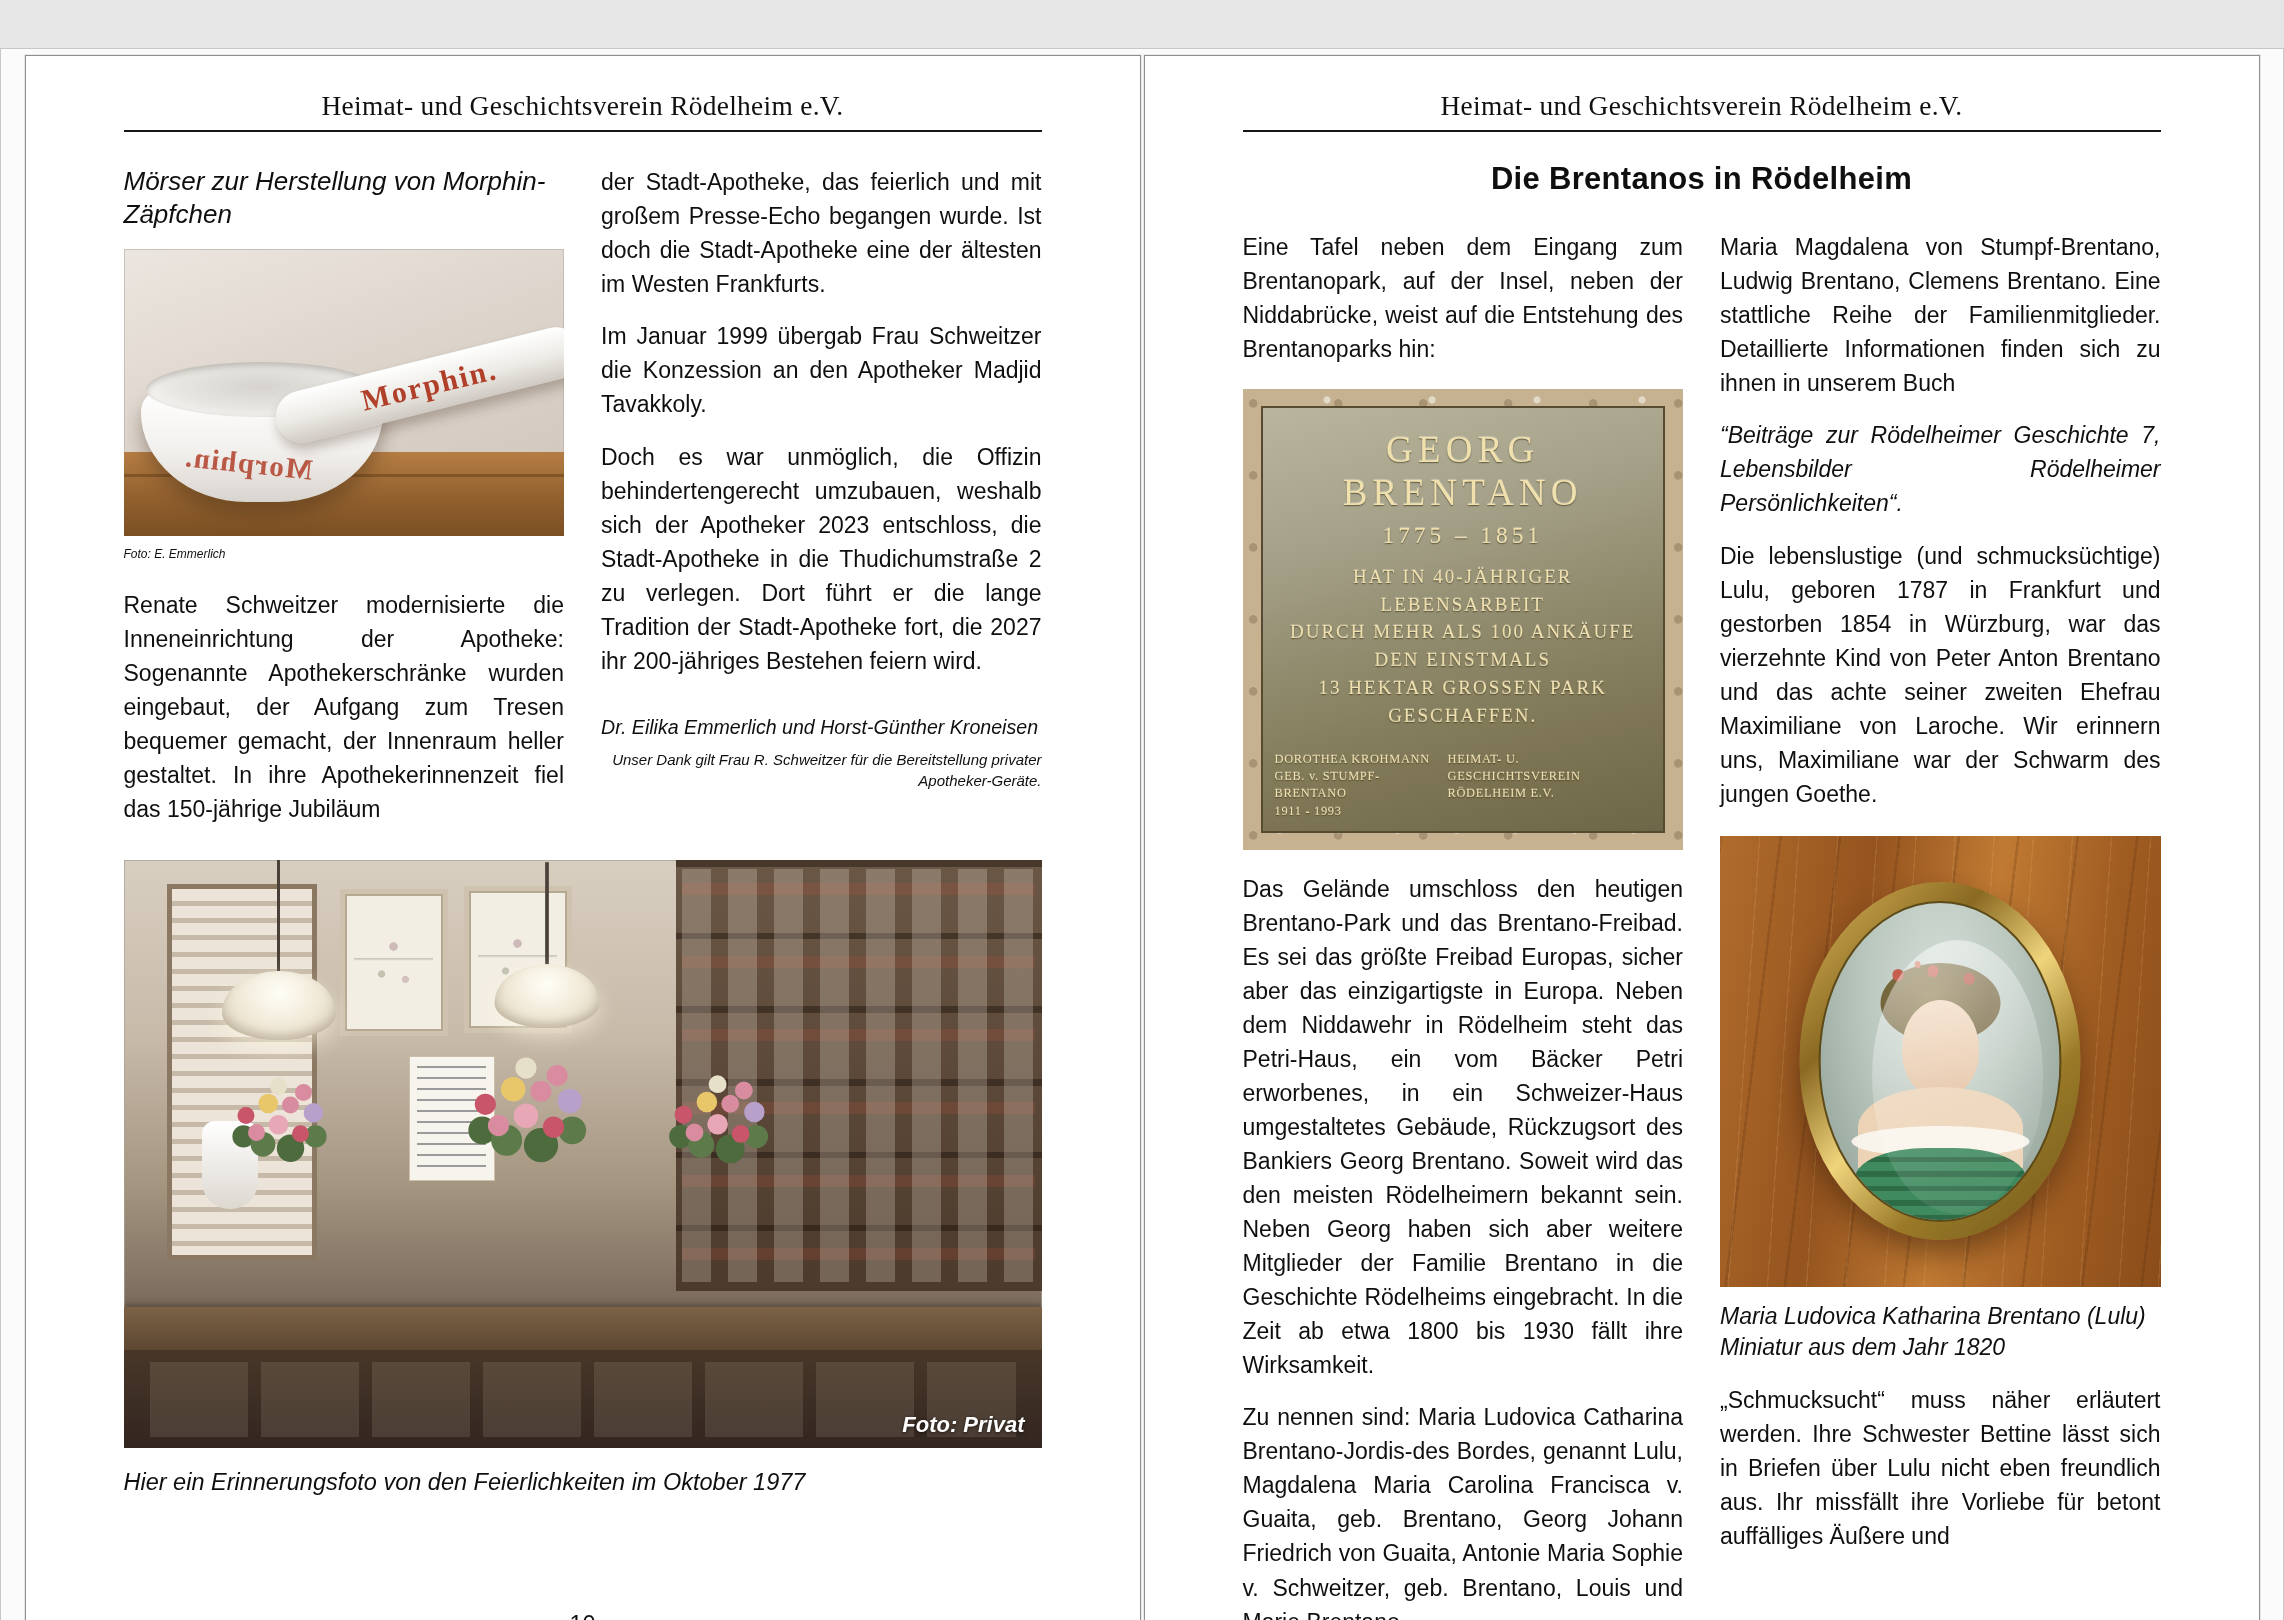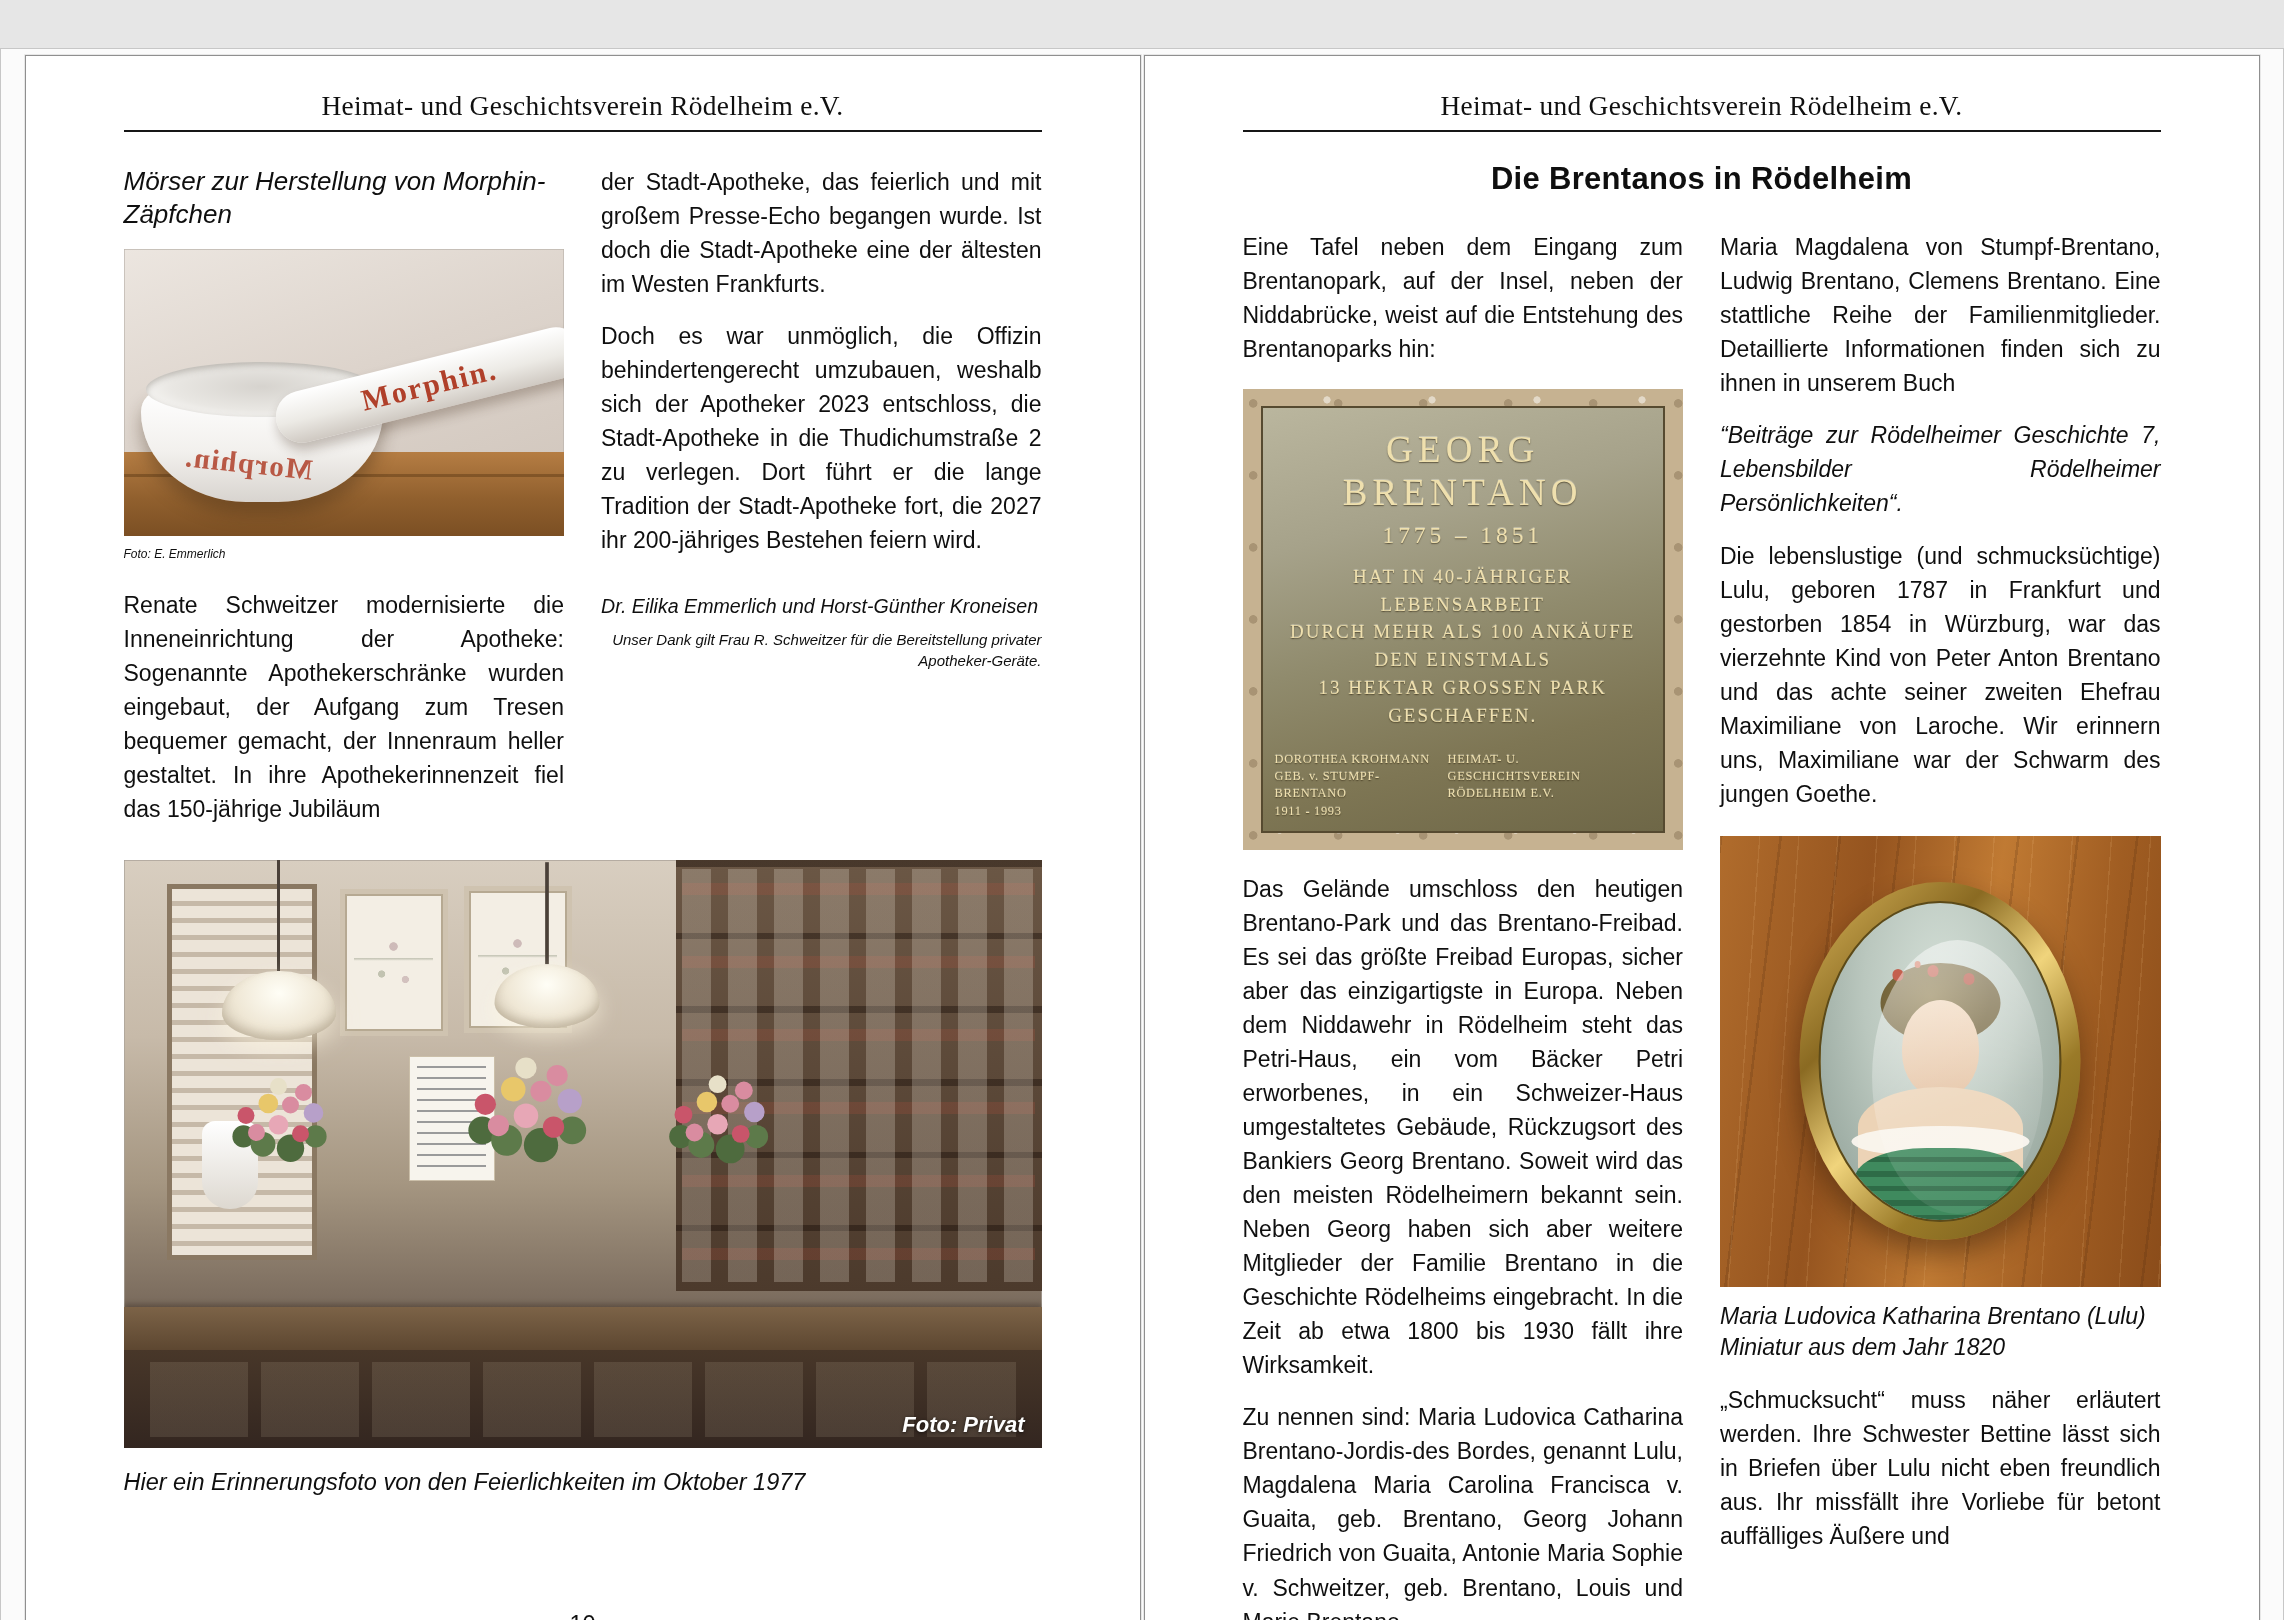--- a/index.html
+++ b/index.html
@@ -179,20 +179,21 @@
             <span class="pestle-label">Morphin.</span>
           </div>
         </figure>
 
         <div class="credit italic">Foto: E. Emmerlich</div>
         <p class="body">Renate Schweitzer modernisierte die Inneneinrichtung der Apotheke: Sogenannte Apothekerschränke wurden eingebaut, der Aufgang zum Tresen bequemer gemacht, der Innenraum heller gestaltet. In ihre Apothekerinnenzeit fiel das 150-jährige Jubiläum</p>
       </div>
 
       <div class="col">
         <p class="body">der Stadt-Apotheke, das feierlich und mit großem Presse-Echo begangen wurde. Ist doch die Stadt-Apotheke eine der ältesten im Westen Frankfurts.</p>
+        <p class="body">Im Januar 1999 übergab Frau Schweitzer die Konzession an den Apotheker Madjid Tavakkoly.</p>
         <p class="body">Doch es war unmöglich, die Offizin behindertengerecht umzubauen, weshalb sich der Apotheker 2023 entschloss, die Stadt-Apotheke in die Thudichumstraße 2 zu verlegen. Dort führt er die lange Tradition der Stadt-Apotheke fort, die 2027 ihr 200-jähriges Bestehen feiern wird.</p>
         <div class="authors italic">Dr. Eilika Emmerlich und Horst-Günther Kroneisen</div>
         <div class="thanks italic">Unser Dank gilt Frau R. Schweitzer für die Bereitstellung privater Apotheker-Geräte.</div>
       </div>
     </div>
 
     <figure class="pharmacy">
       <div class="shutter"></div>
       <div class="wallpic pic1"></div>
       <div class="wallpic pic2"></div>

